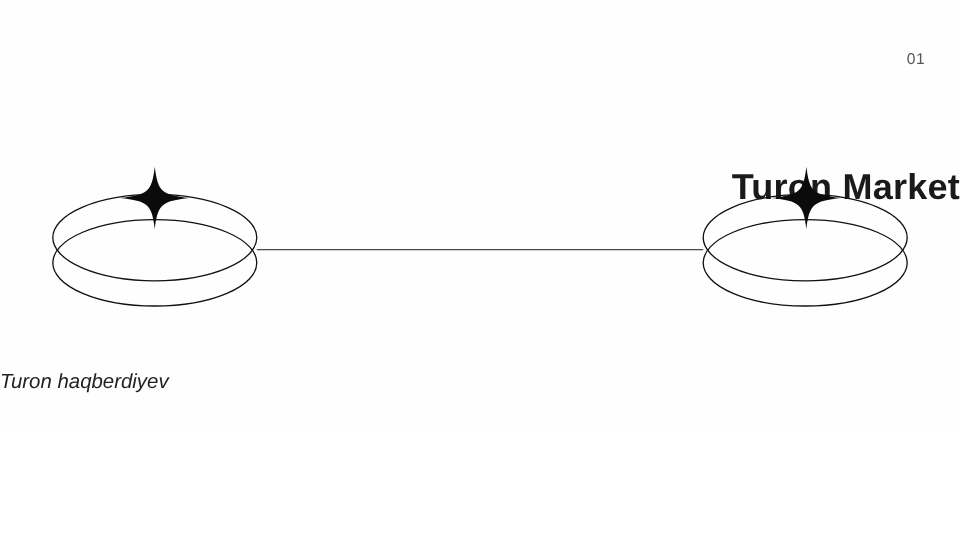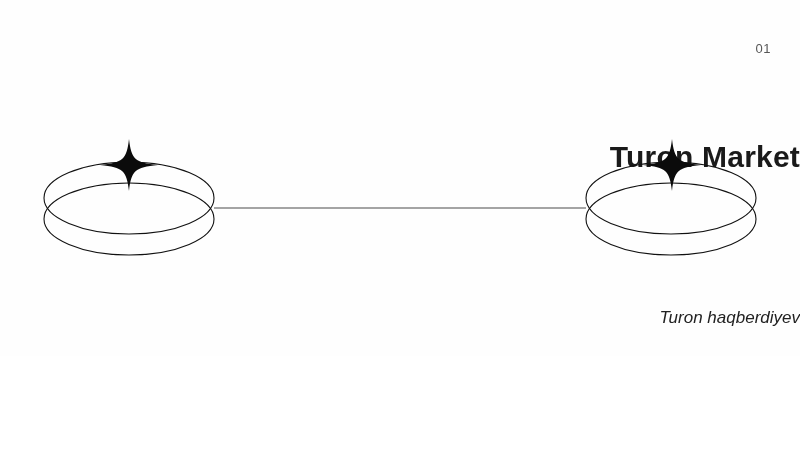--- a/index.html
+++ b/index.html
@@ -42,21 +42,21 @@
     color: #1a1a1a;
     font-family: "Liberation Sans", sans-serif;
   }
 
   
   .subtitle {
     position: absolute;
     left: 0;
     right: 0;
     top: 308px;
-    text-align: right;
+    text-align: left;
     font-size: 17px;
     font-style: italic;
     color: #222222;
     font-family: "Liberation Sans", sans-serif;
   }
 
   
   .graphics {
     position: absolute;
     left: 0;

